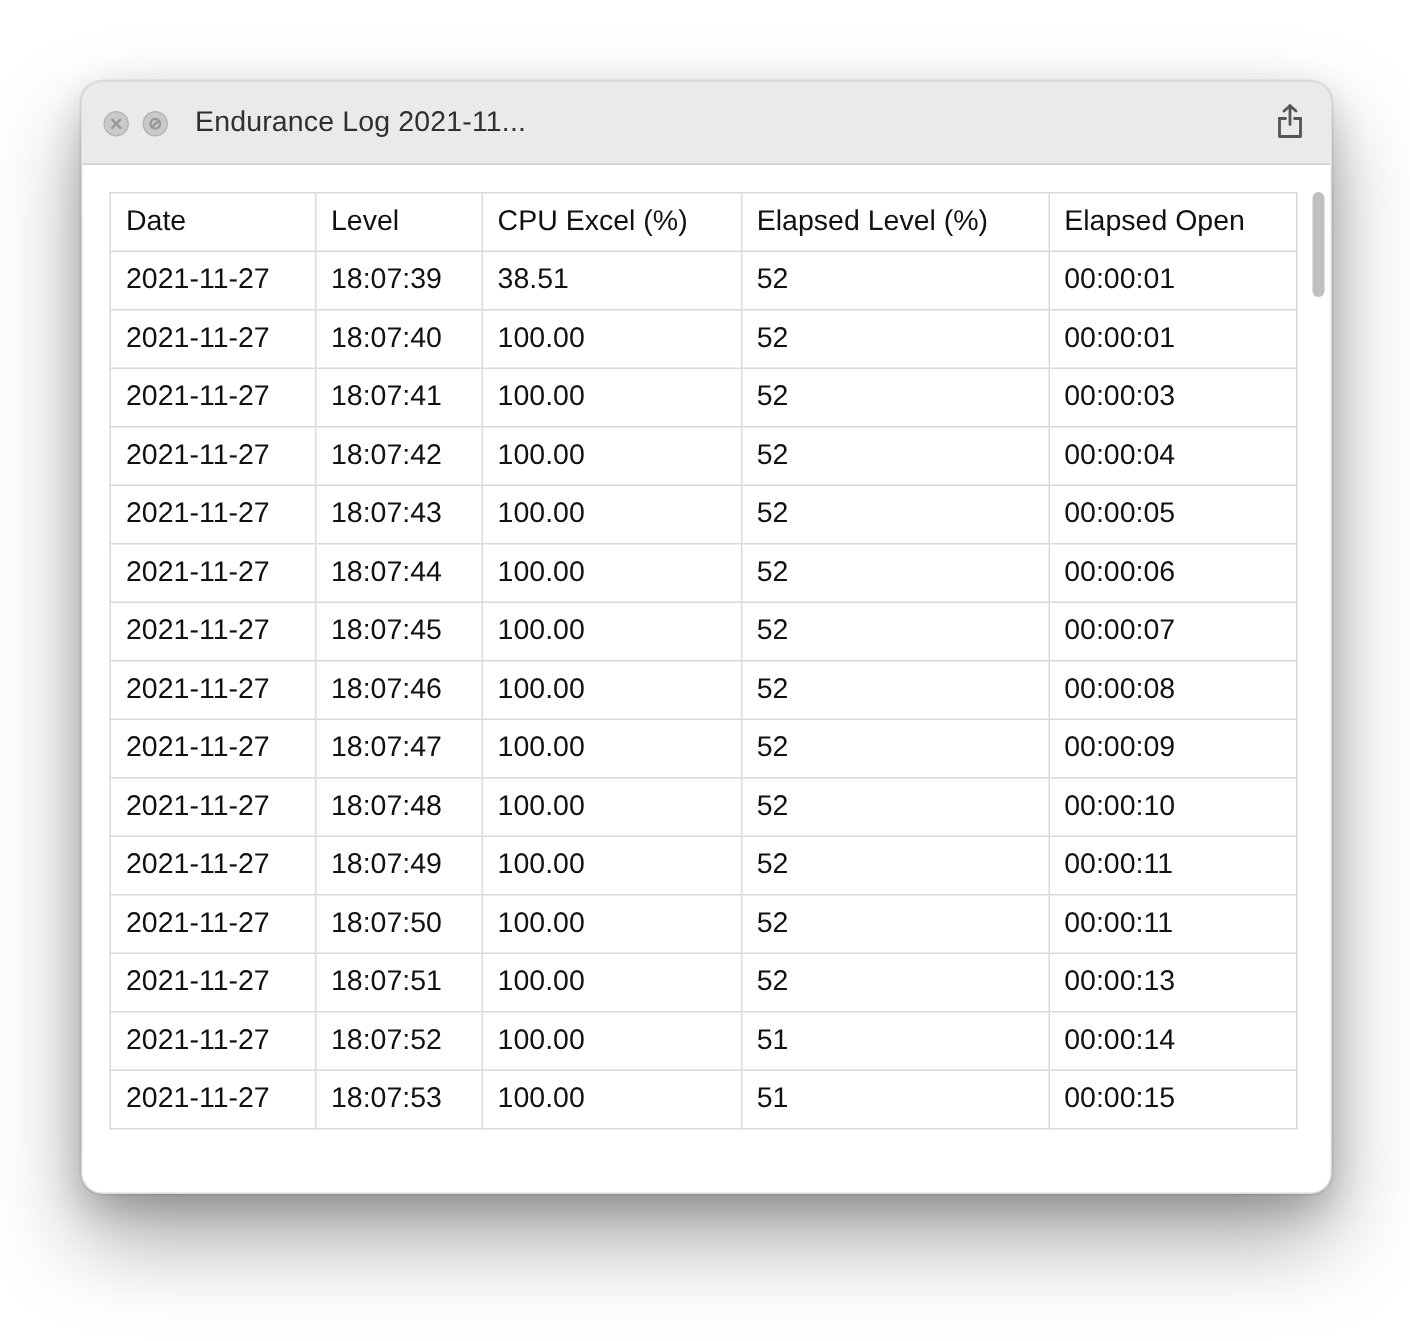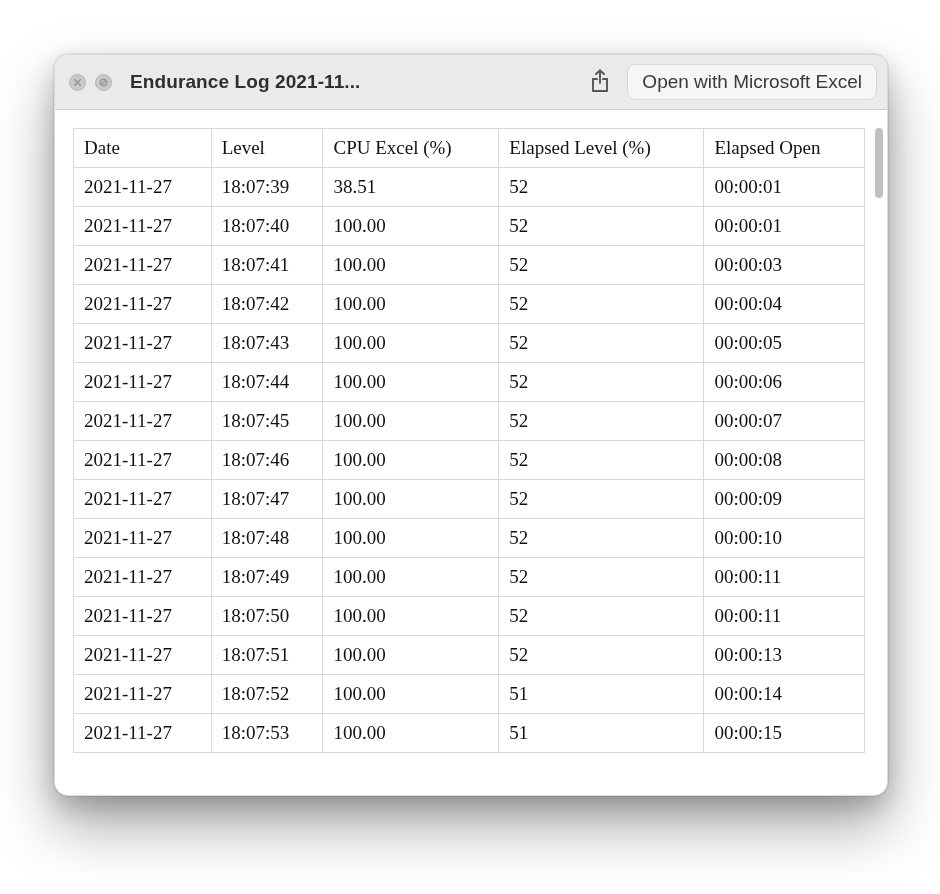--- a/index.html
+++ b/index.html
@@ -50,21 +50,21 @@
     border-radius: 50%;
     background: #c9c9c9;
     border: 1px solid #b5b5b5;
     display: flex;
     align-items: center;
     justify-content: center;
   }
   .dot svg { opacity: 0.55; }
   .title {
     font-size: 19px;
-    font-weight: 700;
+    font-weight: 400;
     color: #2f2f2f;
     margin-left: 8px;
     white-space: nowrap;
     overflow: hidden;
     text-overflow: ellipsis;
     max-width: 260px;
     letter-spacing: 0.1px;
   }
   .spacer { flex: 1; }
   .share-btn {
@@ -85,21 +85,20 @@
     font-weight: 400;
     line-height: 1.2;
     cursor: default;
   }
 
   
   .body {
     position: relative;
     height: calc(100% - 54px);
     display: flex;
-    font-family: Liberation Serif, serif;
   }
   .scrollpane {
     flex: 1;
     overflow: hidden;
     padding: 18px 6px 0 18px;
   }
 
   
   table {
     border-collapse: collapse;
@@ -163,21 +162,20 @@
 
       <div class="share-btn">
         <svg width="22" height="26" viewBox="0 0 22 26" fill="none" stroke="#555" stroke-width="1.9" stroke-linecap="round" stroke-linejoin="round">
           <path d="M11 1.5 L11 14"></path>
           <path d="M7 5 L11 1.5 L15 5"></path>
           <path d="M4 10 L4 22 L18 22 L18 10"></path>
           <path d="M4 10 L8 10 M14 10 L18 10"></path>
         </svg>
       </div>
 
-      <div class="open-with">Open with Microsoft Excel</div>
     </div>
 
     <div class="body">
       <div class="scrollpane">
         <table>
           <thead>
             <tr id="hdr-row">
                 <th>Date</th>
                 <th>Level</th>
                 <th>CPU Excel (%)</th>

